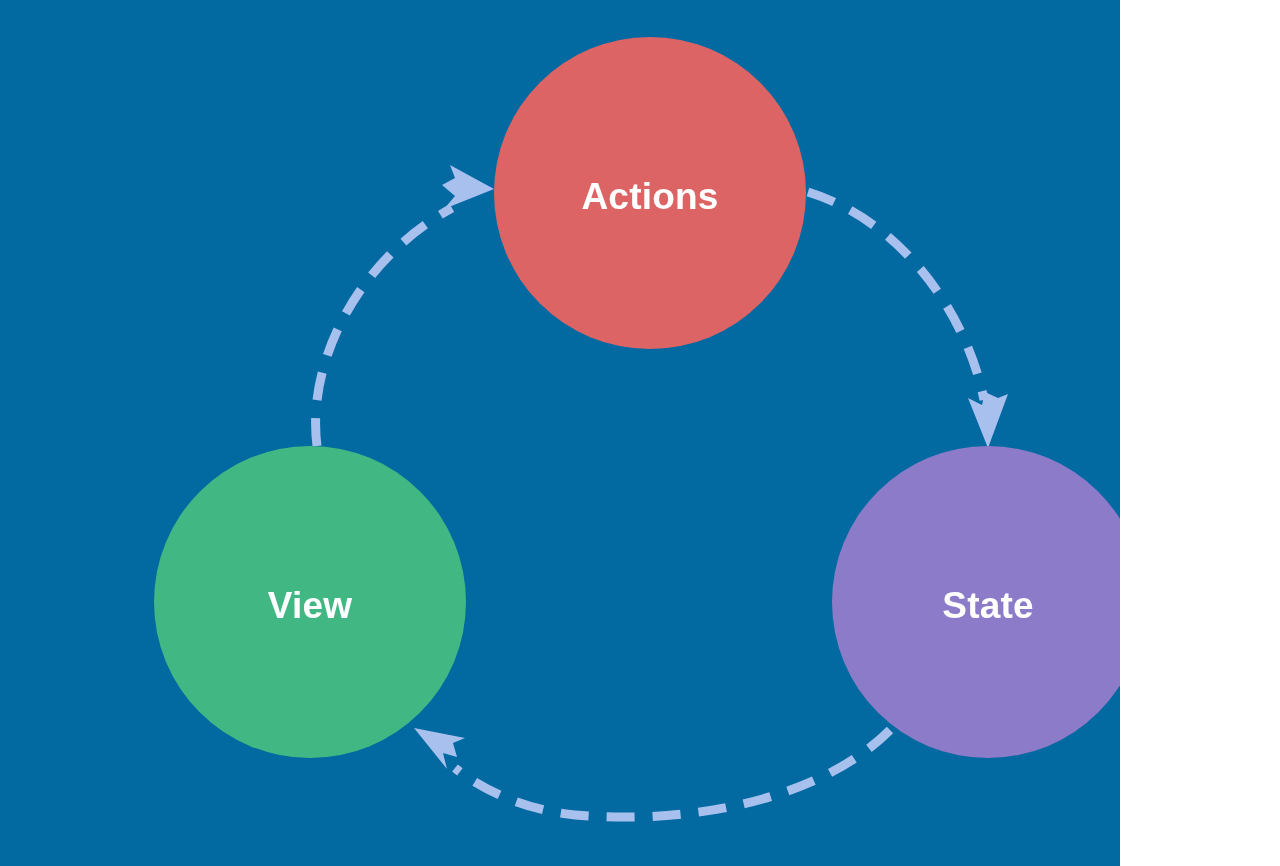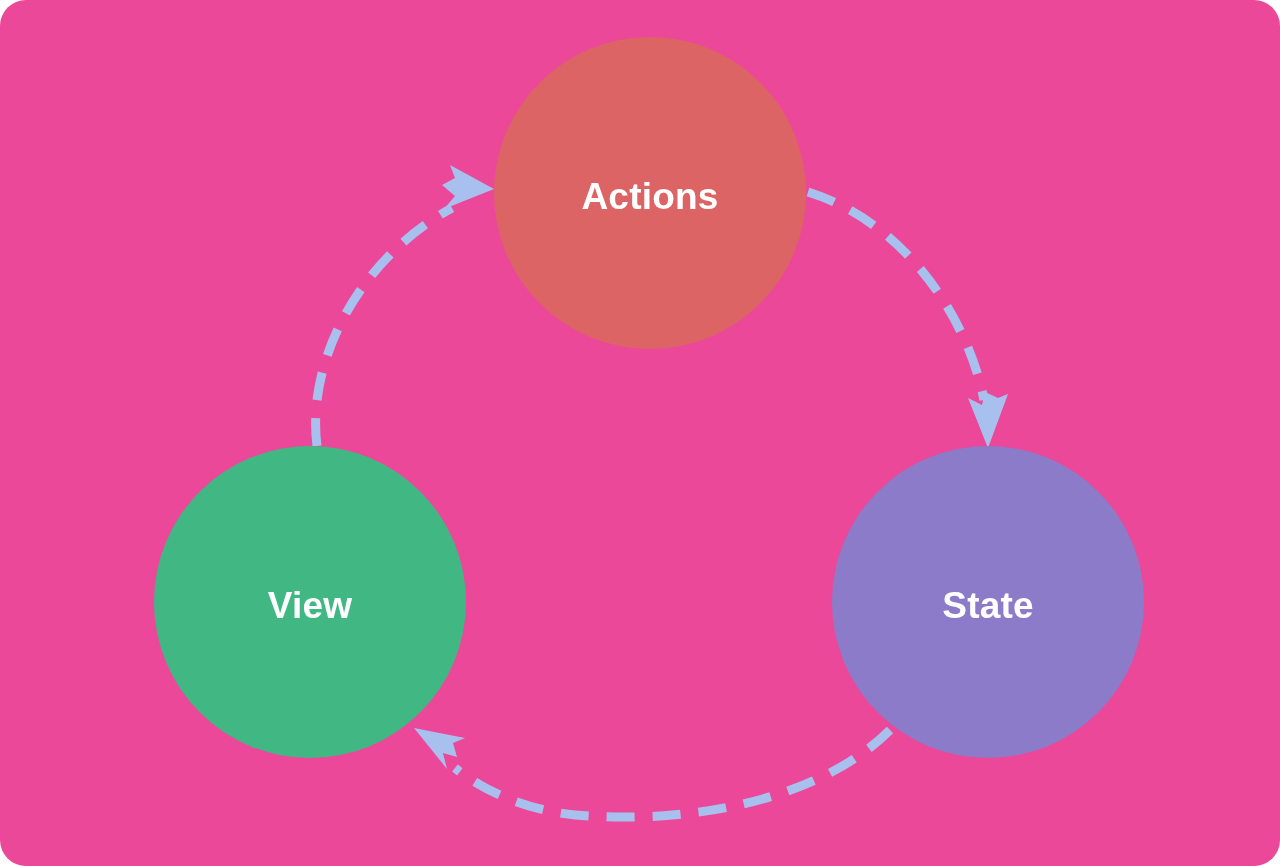--- a/index.html
+++ b/index.html
@@ -32,21 +32,21 @@
     font-size: 37px;
     fill: #ffffff;
     text-anchor: middle;
     dominant-baseline: central;
     letter-spacing: 0.2px;
   }
 </style>
 </head>
 <body>
 
-<div id="canvas" style="width: 1280px; height: 866px; background: #ec4899; border-radius: 26px;">
+<div id="canvas" style="width: 1120px; height: 866px; background: #0369a1;">
   <svg id="diagram-svg" viewBox="0 0 1280 866" xmlns="http://www.w3.org/2000/svg">
 
     <g>
 
       <g>
         <path d="M 317,446 C 306,360 360,258 452,208" fill="none" stroke="#a8c0ee" stroke-width="9" stroke-dasharray="28 18" stroke-linecap="butt"></path>
         <polygon points="494,189 444,209 455,196 442,185 455,178 450,165" fill="#a8c0ee"></polygon>
       </g>
 
       <g>

